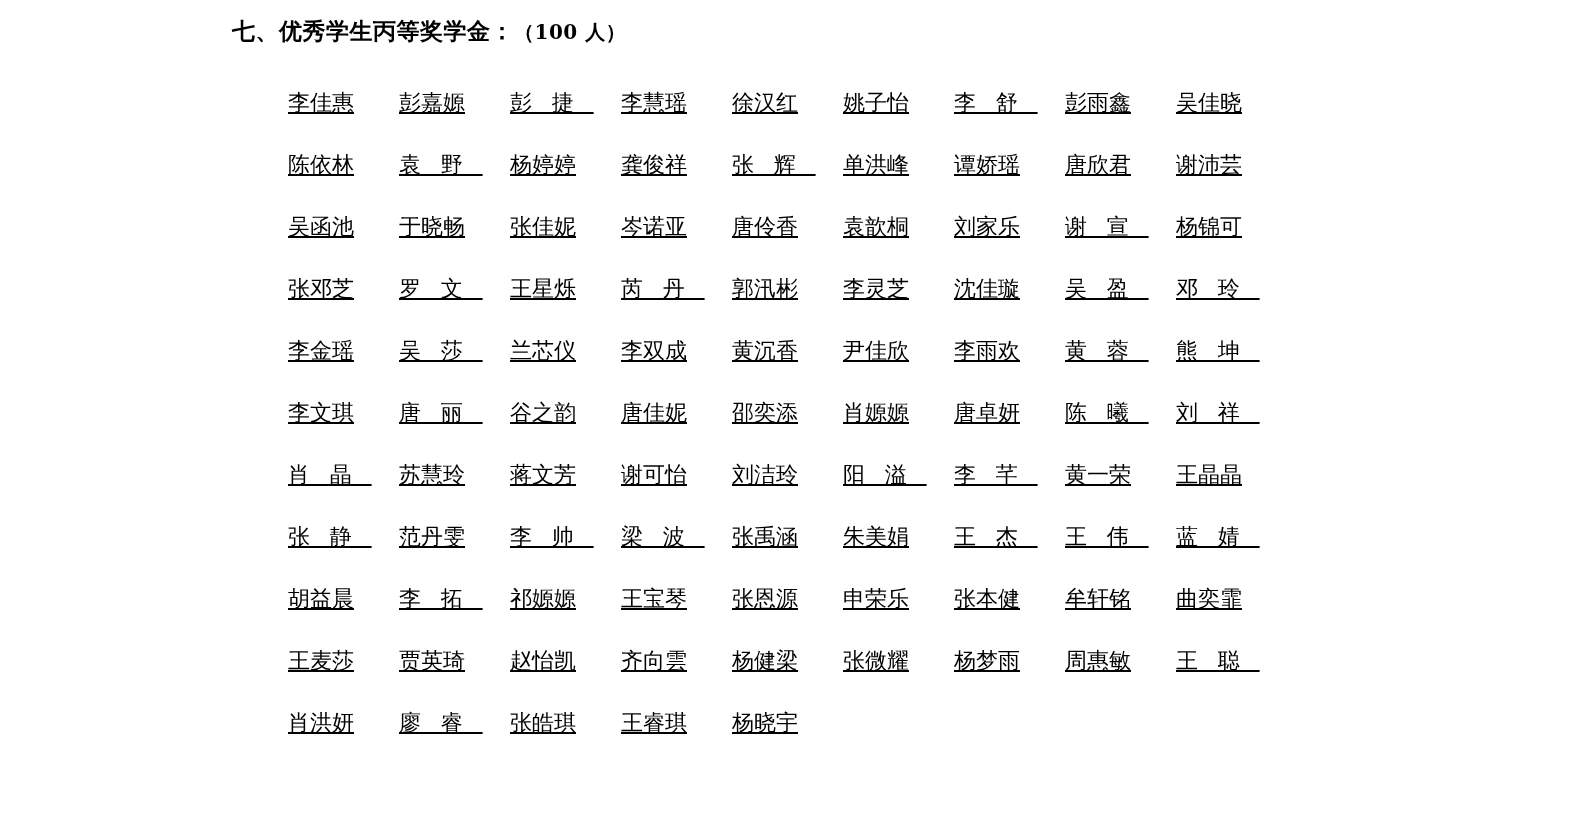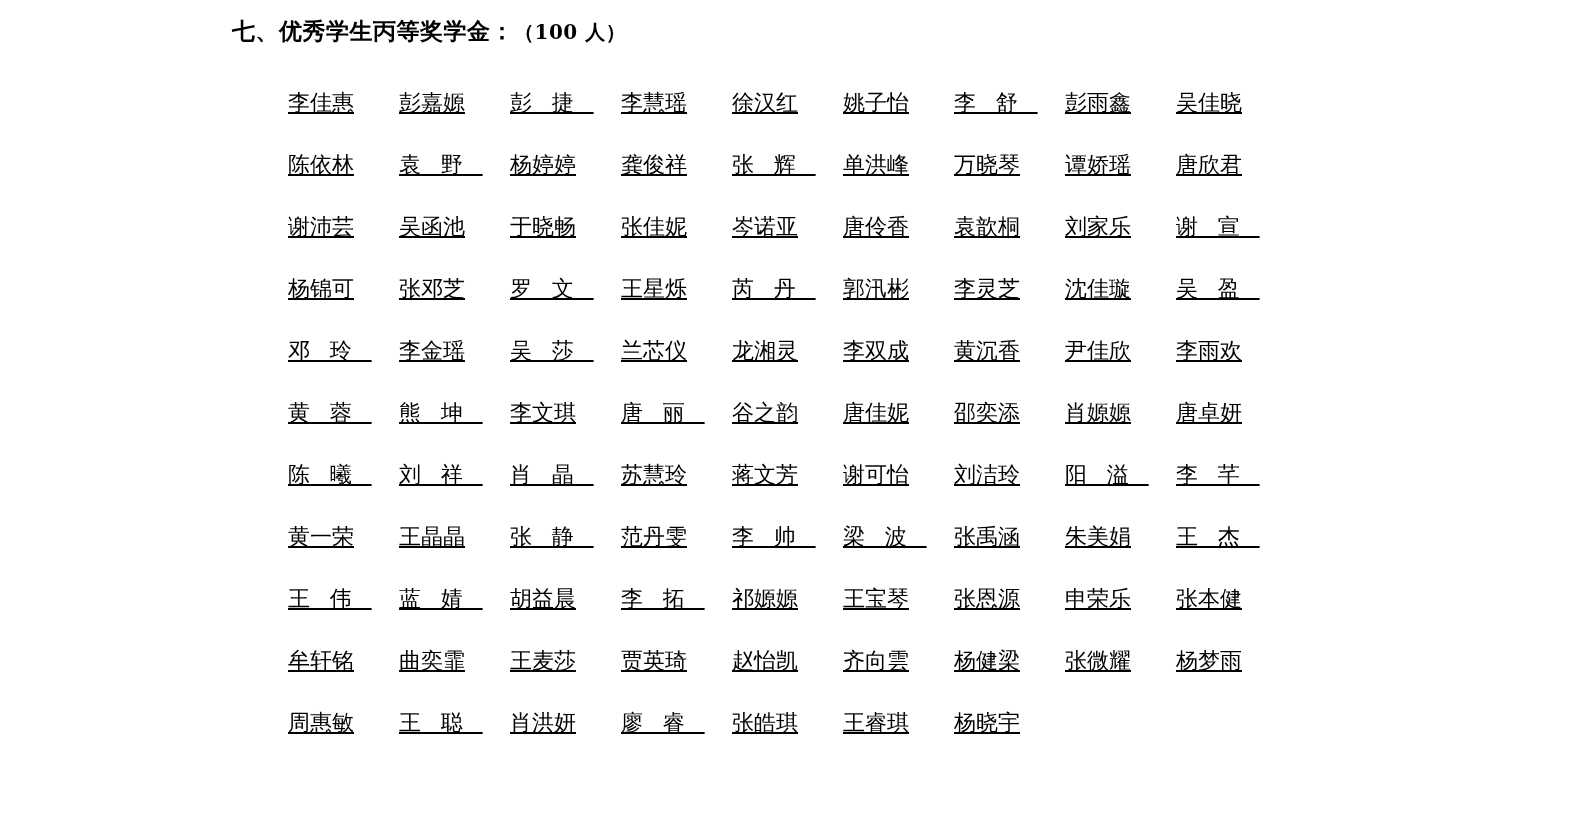--- a/index.html
+++ b/index.html
@@ -76,21 +76,20 @@
       <div class="name-cell">姚子怡</div>
       <div class="name-cell spaced">李舒</div>
       <div class="name-cell">彭雨鑫</div>
       <div class="name-cell">吴佳晓</div>
       <div class="name-cell">陈依林</div>
       <div class="name-cell spaced">袁野</div>
       <div class="name-cell">杨婷婷</div>
       <div class="name-cell">龚俊祥</div>
       <div class="name-cell spaced">张辉</div>
       <div class="name-cell">单洪峰</div>
-      <div class="name-cell">万晓琴</div>
       <div class="name-cell">谭娇瑶</div>
       <div class="name-cell">唐欣君</div>
       <div class="name-cell">谢沛芸</div>
       <div class="name-cell">吴函池</div>
       <div class="name-cell">于晓畅</div>
       <div class="name-cell">张佳妮</div>
       <div class="name-cell">岑诺亚</div>
       <div class="name-cell">唐伶香</div>
       <div class="name-cell">袁歆桐</div>
       <div class="name-cell">刘家乐</div>
@@ -101,21 +100,20 @@
       <div class="name-cell">王星烁</div>
       <div class="name-cell spaced">芮丹</div>
       <div class="name-cell">郭汛彬</div>
       <div class="name-cell">李灵芝</div>
       <div class="name-cell">沈佳璇</div>
       <div class="name-cell spaced">吴盈</div>
       <div class="name-cell spaced">邓玲</div>
       <div class="name-cell">李金瑶</div>
       <div class="name-cell spaced">吴莎</div>
       <div class="name-cell">兰芯仪</div>
-      <div class="name-cell">龙湘灵</div>
       <div class="name-cell">李双成</div>
       <div class="name-cell">黄沉香</div>
       <div class="name-cell">尹佳欣</div>
       <div class="name-cell">李雨欢</div>
       <div class="name-cell spaced">黄蓉</div>
       <div class="name-cell spaced">熊坤</div>
       <div class="name-cell">李文琪</div>
       <div class="name-cell spaced">唐丽</div>
       <div class="name-cell">谷之韵</div>
       <div class="name-cell">唐佳妮</div>

